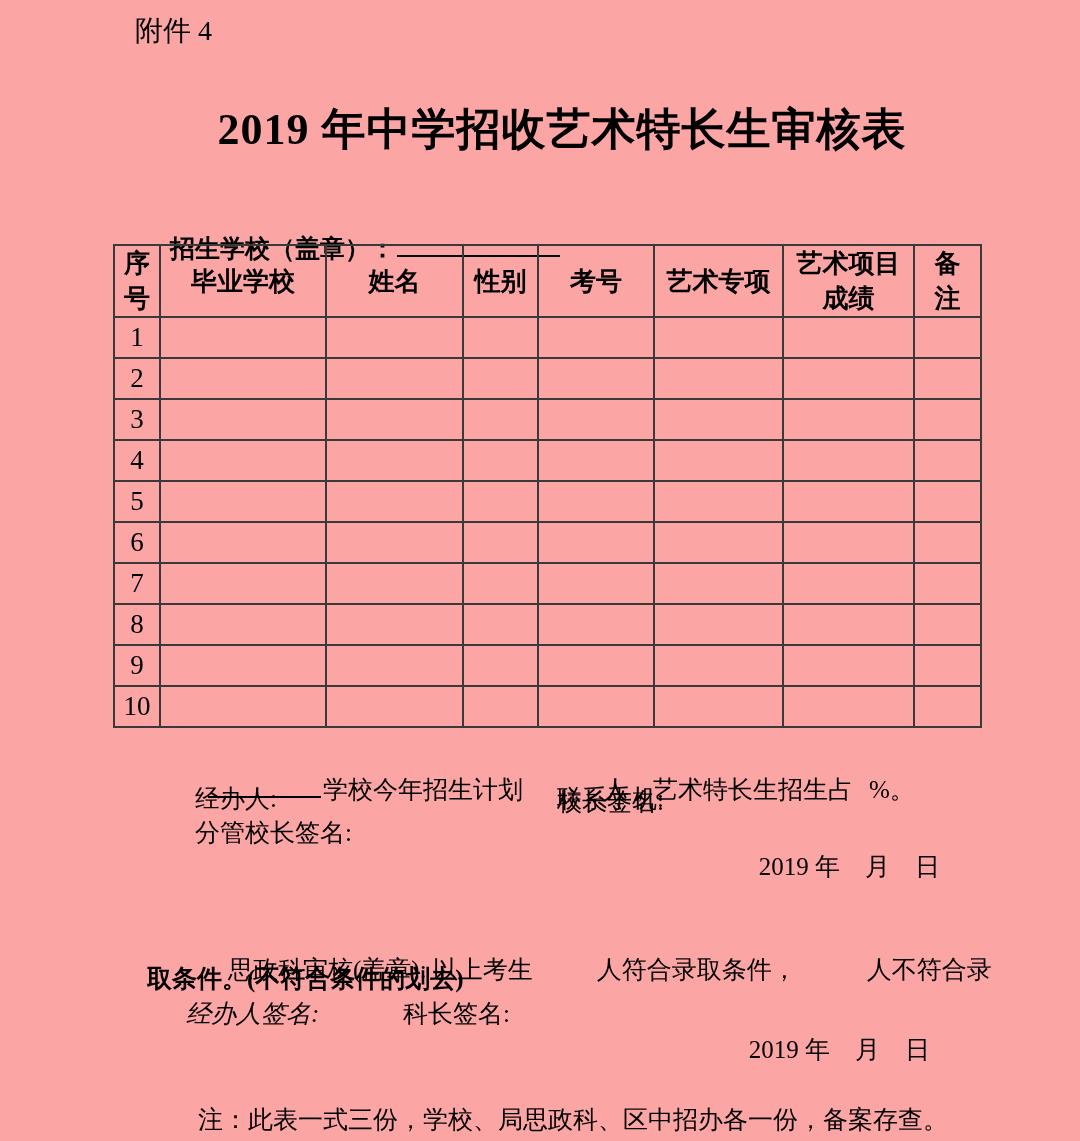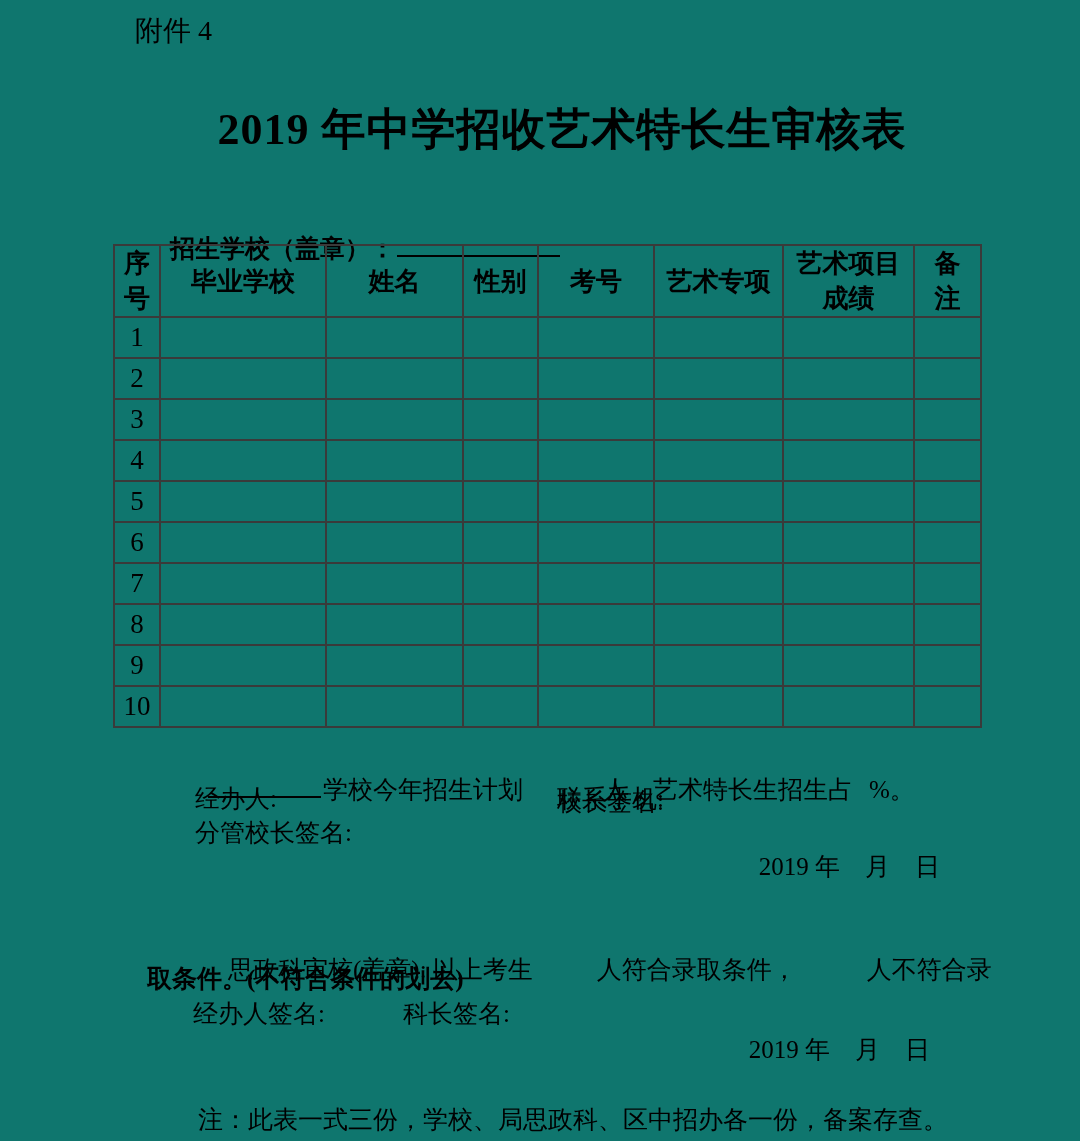--- a/index.html
+++ b/index.html
@@ -1,20 +1,20 @@
 <!DOCTYPE html>
 <html><head>
 <meta charset="utf-8">
 <style>
   html,body { margin:0; padding:0; background:#ffffff; }
   .page {
     position: relative;
     width: 1080px;
     height: 1141px;
-    background: #0f766e;
+    background: #fca5a5;
     color: #000000;
     font-family: "Liberation Serif", "DejaVu Serif", serif;
     overflow: hidden;
   }
   .abs { position: absolute; white-space: pre; }
 
   .attachment { left:135px; top:12px; font-size:28px; }
   .title {
     left:0; right:0; top:100px;
     text-align:center;
@@ -70,21 +70,21 @@
 
   .body-text { font-size:25px; }
   .plan-line    { left:183px; top:745px; }
   .handler      { left:195px; top:782px; }
   .phone        { left:557px; top:782px; }
   .vice-princ   { left:195px; top:816px; }
   .princ        { left:557px; top:785px; }
   .date-school  { right:140px; top:850px; }
   .audit-line1  { left:203px; top:925px; }
   .audit-line2  { left:147px; top:962px;font-weight:bold; }
-  .handler-sign { left:193px; top:997px; }
+  .handler-sign { left:186px; top:997px;font-style:italic; }
   .chief-sign   { left:403px; top:997px; }
   .date-audit   { right:150px; top:1033px; }
   .note-line    { left:198px; top:1103px; }
 </style>
 </head>
 <body>
 
 <div class="page">
 
   <div class="abs attachment">附件 4</div>

